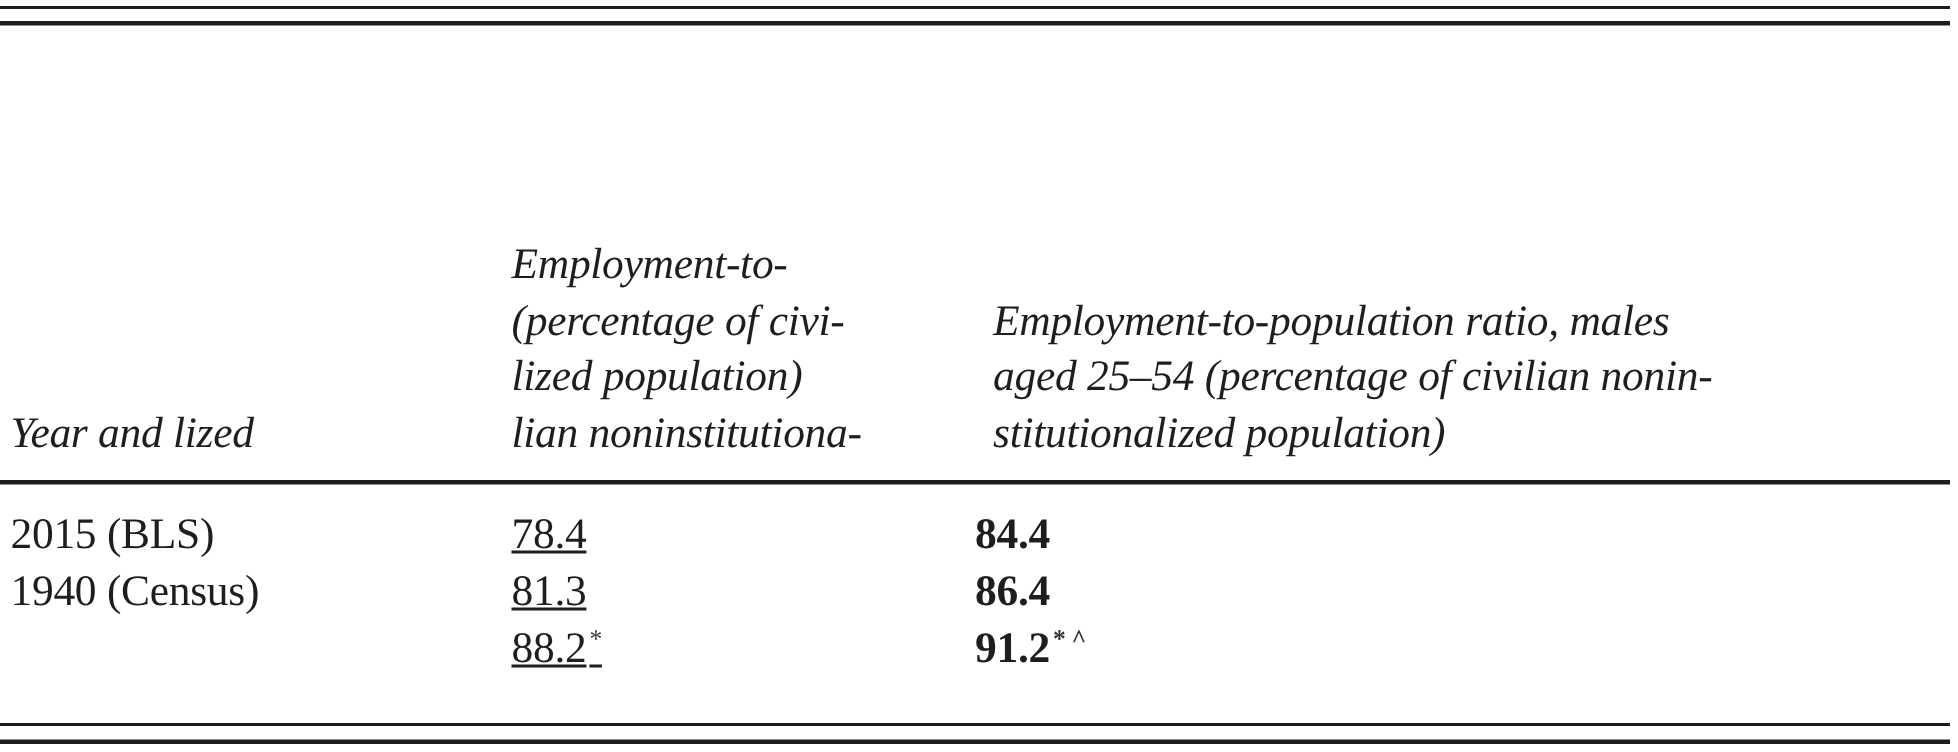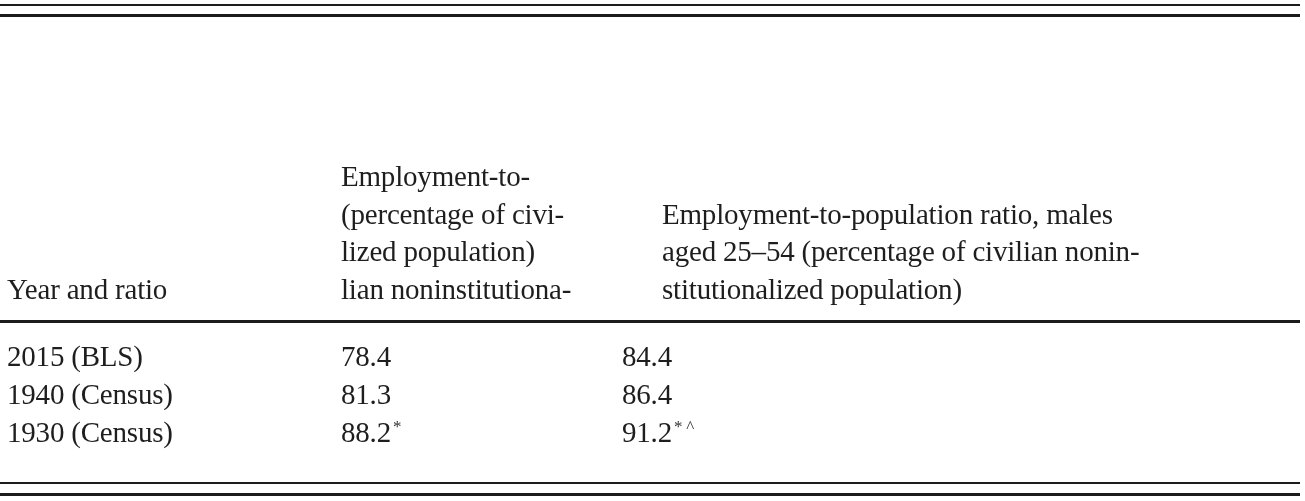--- a/index.html
+++ b/index.html
@@ -45,41 +45,41 @@
       top: 338px;
       left: 0;
       width: 1300px;
     }
     .row {
       position: relative;
       height: 38px;
     }
     .row .cell { top: 0; }
     .row .c1 { left: 7px; }
-    .row .c2 { left: 341px; }
-    .row .c3 { left: 622px; }
+    .row .c2 { left: 341px; text-decoration: underline; }
+    .row .c3 { left: 650px; font-weight: bold; }
     sup {
       font-size: 17px;
       line-height: 0;
       vertical-align: 10px;
       margin-left: 2px;
       color: #333;
     }
-    .hline { display: block; white-space: nowrap; }
+    .hline { display: block; white-space: nowrap; font-style: italic; }
   </style>
 </head>
 <body>
 
 <div>
 
   <div class="rule top1"></div>
   <div class="rule top2"></div>
 
   <div class="cell hdr c1">
-    <span class="hline">Year and ratio</span>
+    <span class="hline">Year and lized</span>
   </div>
 
   <div class="cell hdr c2">
     <span class="hline">Employment-to-</span>
     <span class="hline">(percentage of civi-</span>
     <span class="hline">lized population)</span>
     <span class="hline">lian noninstitutiona-</span>
   </div>
 
   <div class="cell hdr c3">
@@ -95,21 +95,20 @@
       <span class="cell c1">2015 (BLS)</span>
       <span class="cell c2"><span>78.4</span><sup></sup></span>
       <span class="cell c3"><span>84.4</span><sup></sup></span>
     </div>
     <div class="row">
       <span class="cell c1">1940 (Census)</span>
       <span class="cell c2"><span>81.3</span><sup></sup></span>
       <span class="cell c3"><span>86.4</span><sup></sup></span>
     </div>
     <div class="row">
-      <span class="cell c1">1930 (Census)</span>
       <span class="cell c2"><span>88.2</span><sup>*</sup></span>
       <span class="cell c3"><span>91.2</span><sup>* ^</sup></span>
     </div>
   </div>
 
   <div class="rule bot1"></div>
   <div class="rule bot2"></div>
 </div>
 
 </body></html>

